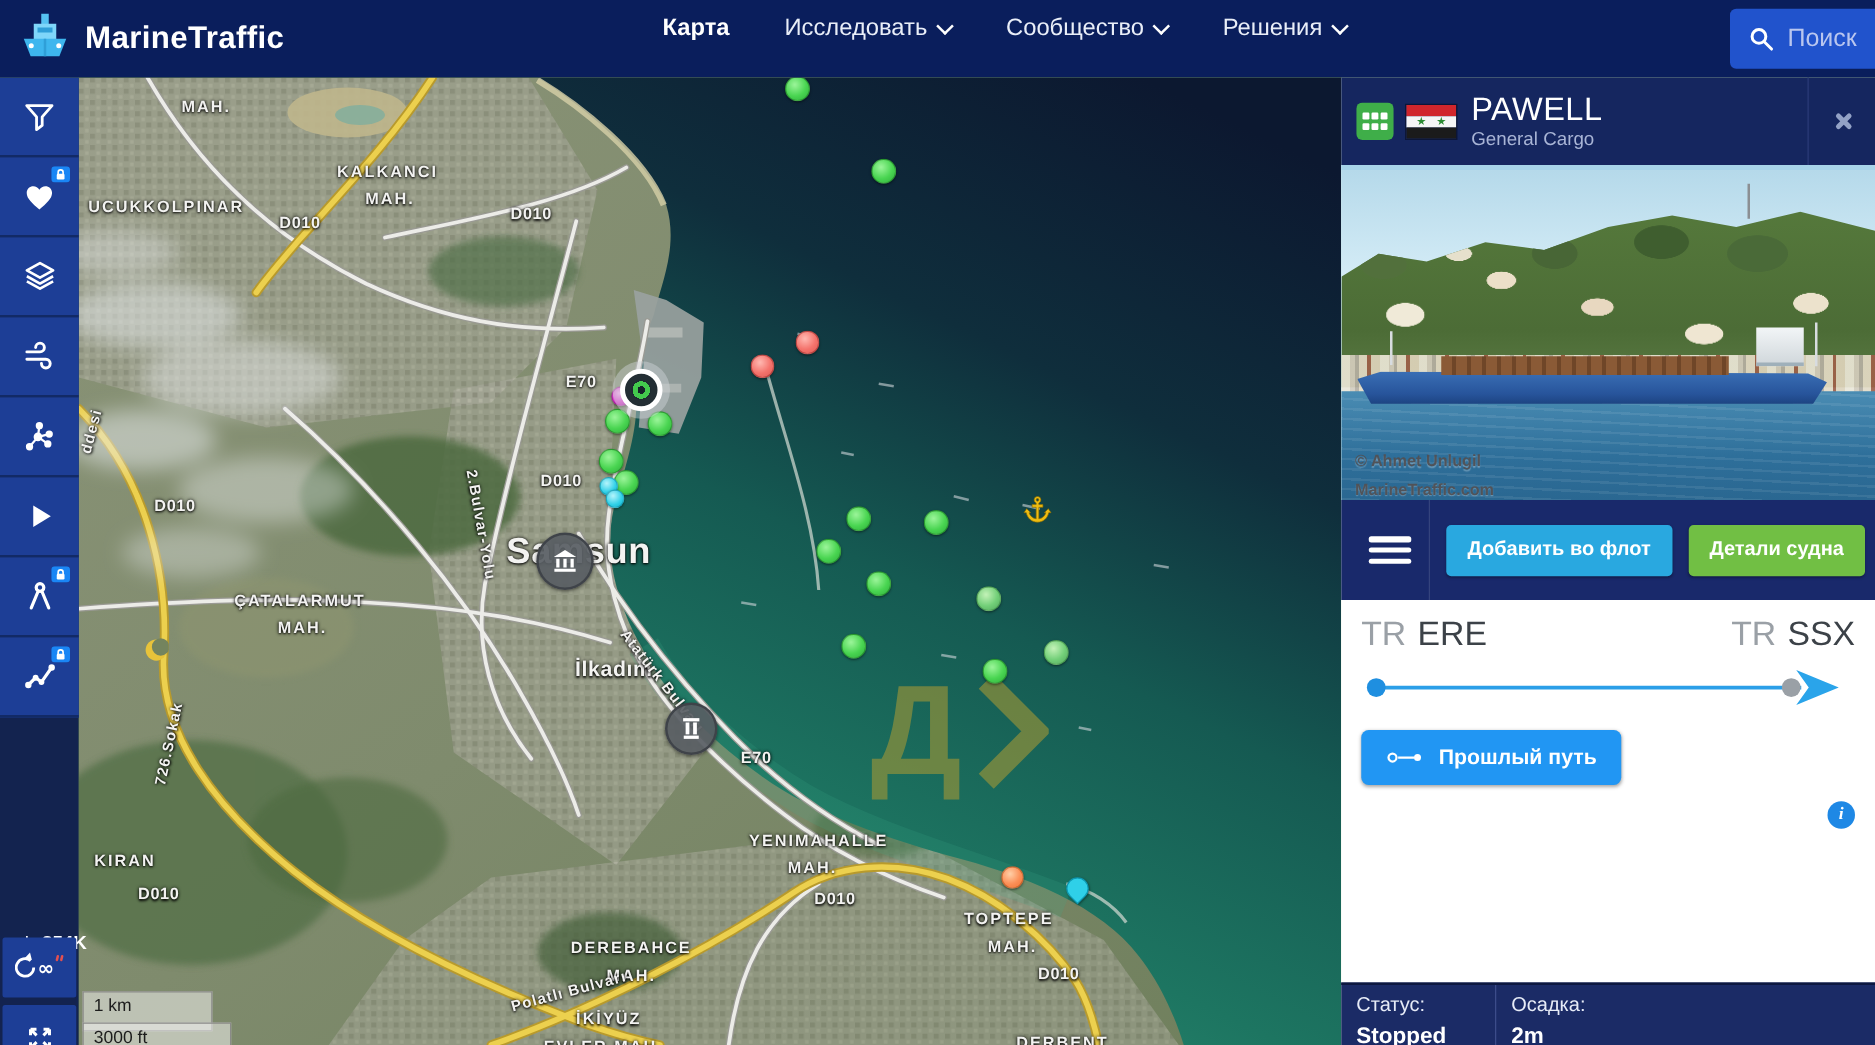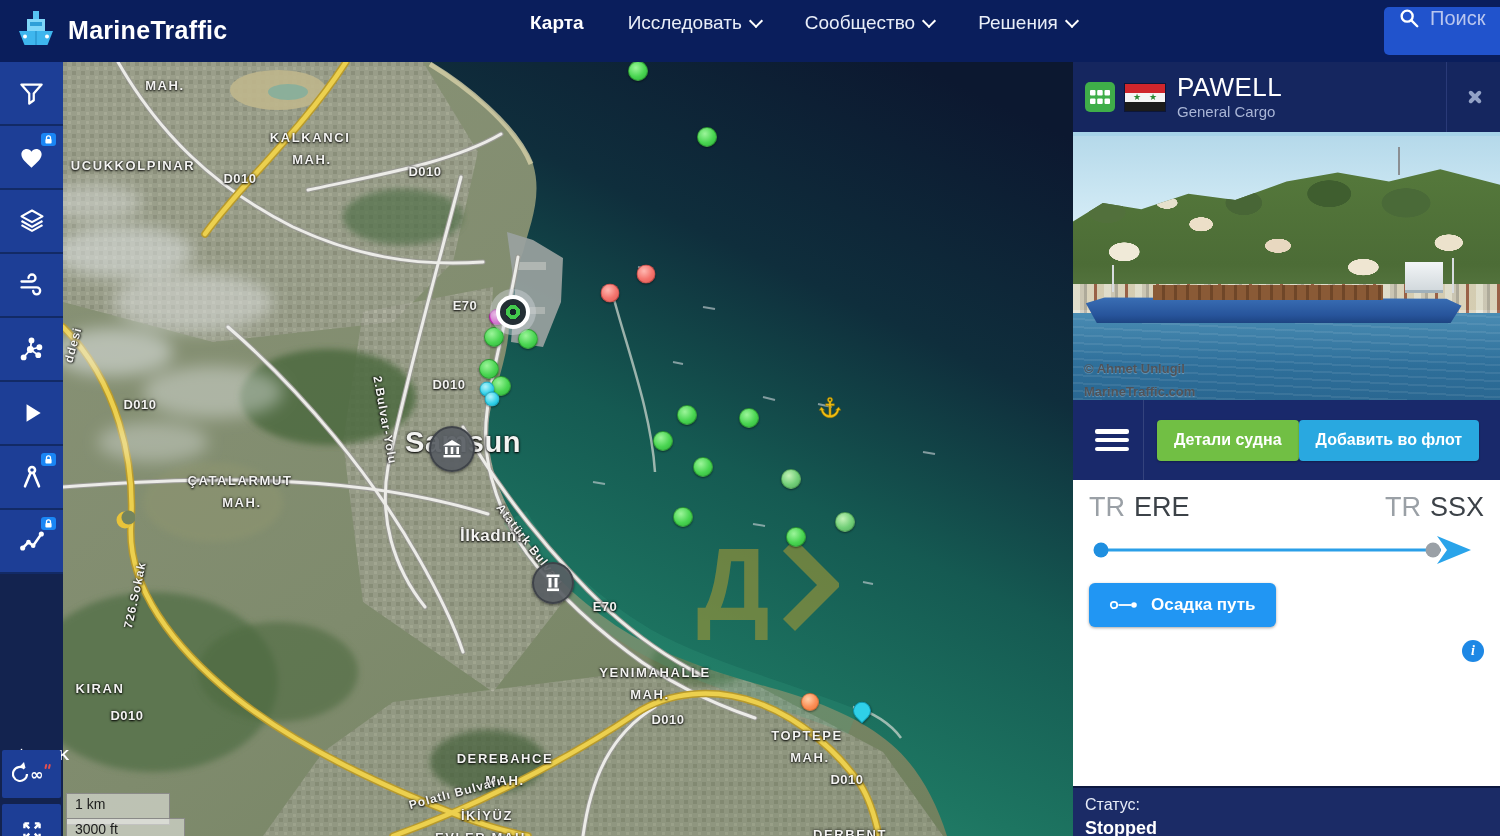--- a/index.html
+++ b/index.html
@@ -7,21 +7,21 @@
   .app{position:relative;width:1500px;height:836px;background:#bef264;overflow:hidden;}
 
   
   .topnav{position:absolute;top:0;left:0;width:100%;height:62px;background:#0a1e5c;z-index:40;}
   .brand{position:absolute;left:14px;top:8px;display:flex;align-items:center;gap:10px;}
   .brand-name{color:#fff;font-size:25px;font-weight:700;letter-spacing:.3px;}
   .nav-items{position:absolute;left:530px;top:0;height:46px;display:flex;align-items:center;gap:44px;}
   .nav-item{color:#e9eef8;font-size:19px;display:flex;align-items:center;gap:9px;cursor:pointer;white-space:nowrap;}
   .nav-item.active{font-weight:700;color:#fff;}
   .chev{width:8px;height:8px;border-right:2px solid #fff;border-bottom:2px solid #fff;transform:rotate(45deg);margin-top:-4px;}
-  .search{position:absolute;right:0;top:7px;width:102px;height:48px;background:#2153cc;border-radius:5px 0 0 5px;display:flex;gap:10px;padding-left:14px;overflow:hidden;}
+  .search{position:absolute;right:0;top:7px;width:102px;height:48px;background:#2153cc;border-radius:5px 0 0 5px;display:flex;align-items:center;gap:10px;padding-left:14px;overflow:hidden;}
   .search-text{color:#b9c6ef;font-size:20px;}
 
   
   .sidebar{position:absolute;left:0;top:62px;width:63px;height:774px;background:#13234f;z-index:30;}
   .side-cell{width:63px;height:62px;background:#1d3e96;border-bottom:2px solid #122a66;display:flex;align-items:center;justify-content:center;position:relative;cursor:pointer;}
   .lock-badge{position:absolute;top:7px;right:7px;line-height:0;}
   .side-count{position:absolute;left:0;top:684px;width:82px;display:flex;align-items:center;justify-content:center;gap:4px;color:#fff;font-size:15px;font-weight:600;}
   .side-btn{position:absolute;left:2px;width:59px;background:#1d3e96;border-radius:2px;display:flex;align-items:center;justify-content:center;cursor:pointer;}
   .side-btn.loop{top:688px;height:48px;}
   .side-btn.expand{top:742px;height:94px;align-items:flex-start;padding-top:14px;box-sizing:border-box;}
@@ -603,22 +603,22 @@
       <div class="ph-credit l1">© Ahmet Unlugil</div>
       <div class="ph-credit l2">MarineTraffic.com</div>
     </div>
 
     <div class="p-actions">
       <div class="hamb">
           <i></i>
           <i></i>
           <i></i>
         </div>
+      <button class="btn btn-cyan">Добавить во флот</button>
       <button class="btn btn-green">Детали судна</button>
-      <button class="btn btn-cyan">Добавить во флот</button>
     </div>
 
     <div class="p-voyage">
       <div class="ports">
         <div>
           <span class="port-cc">TR</span><span class="port-code">ERE</span>
         </div>
         <div>
           <span class="port-cc">TR</span><span class="port-code">SSX</span>
         </div>
@@ -632,28 +632,32 @@
         </svg>
       </div>
       <button class="btn-track">
         <span style="line-height:0;">
           <svg width="30" height="14" viewBox="0 0 30 14">
             <circle cx="5" cy="7" r="3.2" fill="none" stroke="#fff" stroke-width="1.8"></circle>
             <path d="M9.5 7h13" stroke="#fff" stroke-width="1.8"></path>
             <circle cx="25" cy="7" r="2.8" fill="#fff"></circle>
           </svg>
         </span>
-        <span>Осадка путь</span>
+        <span>Прошлый путь</span>
       </button>
       <div class="route-row">
         <span class="vinfo blue"></span>
       </div>
     </div>
 
     <div class="p-stats" id="stats-row">
         <div class="stat-col">
           <div class="stat-label">Статус:</div>
           <div class="stat-value">Stopped</div>
         </div>
+        <div class="stat-col">
+          <div class="stat-label">Осадка:</div>
+          <div class="stat-value">2m</div>
+        </div>
       </div>
   </section>
 
 </div>
 
 </body></html>

